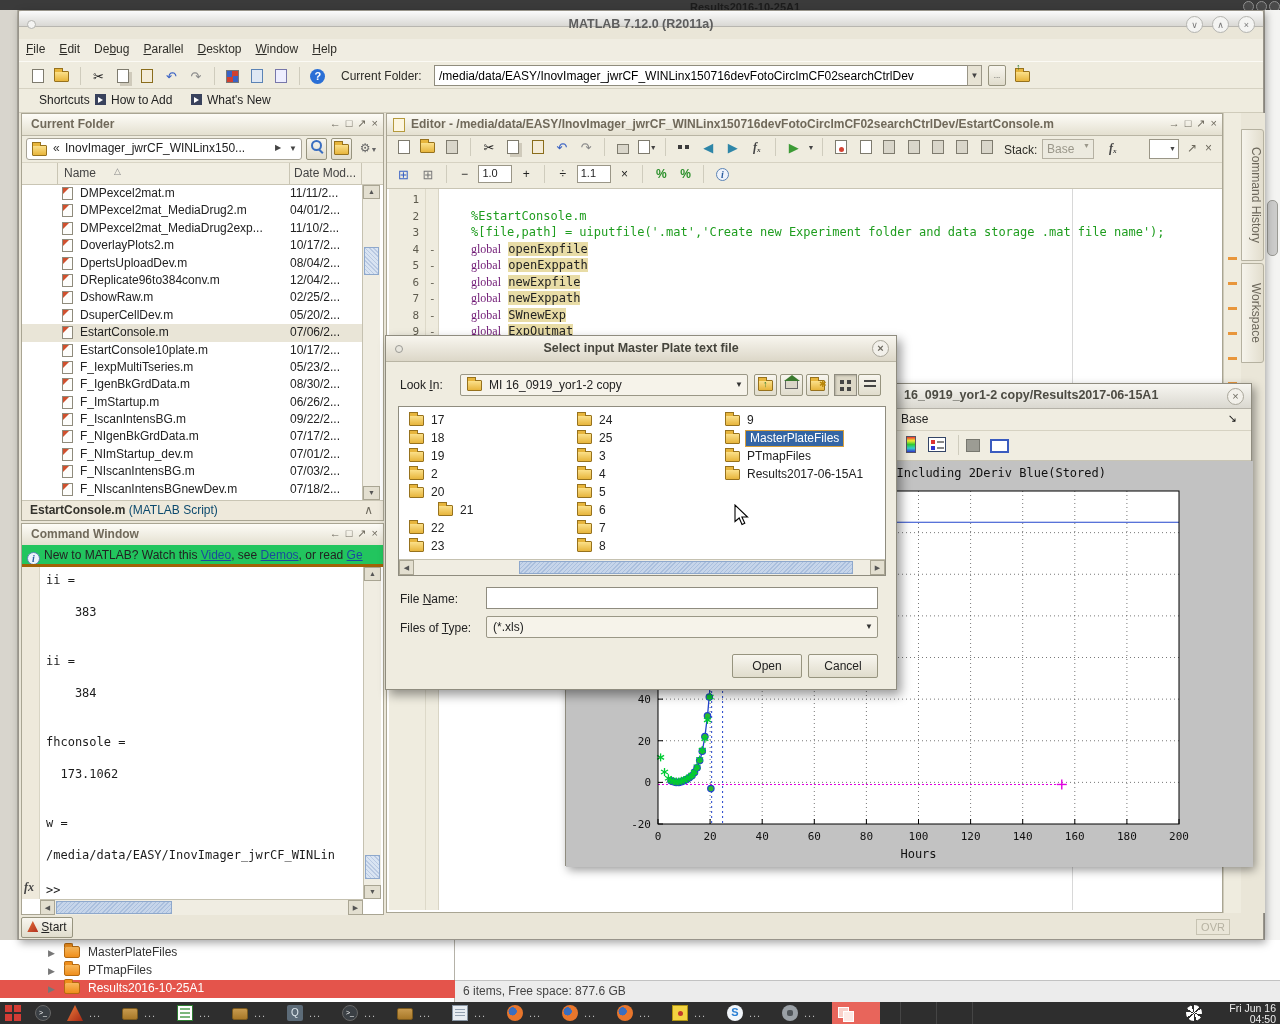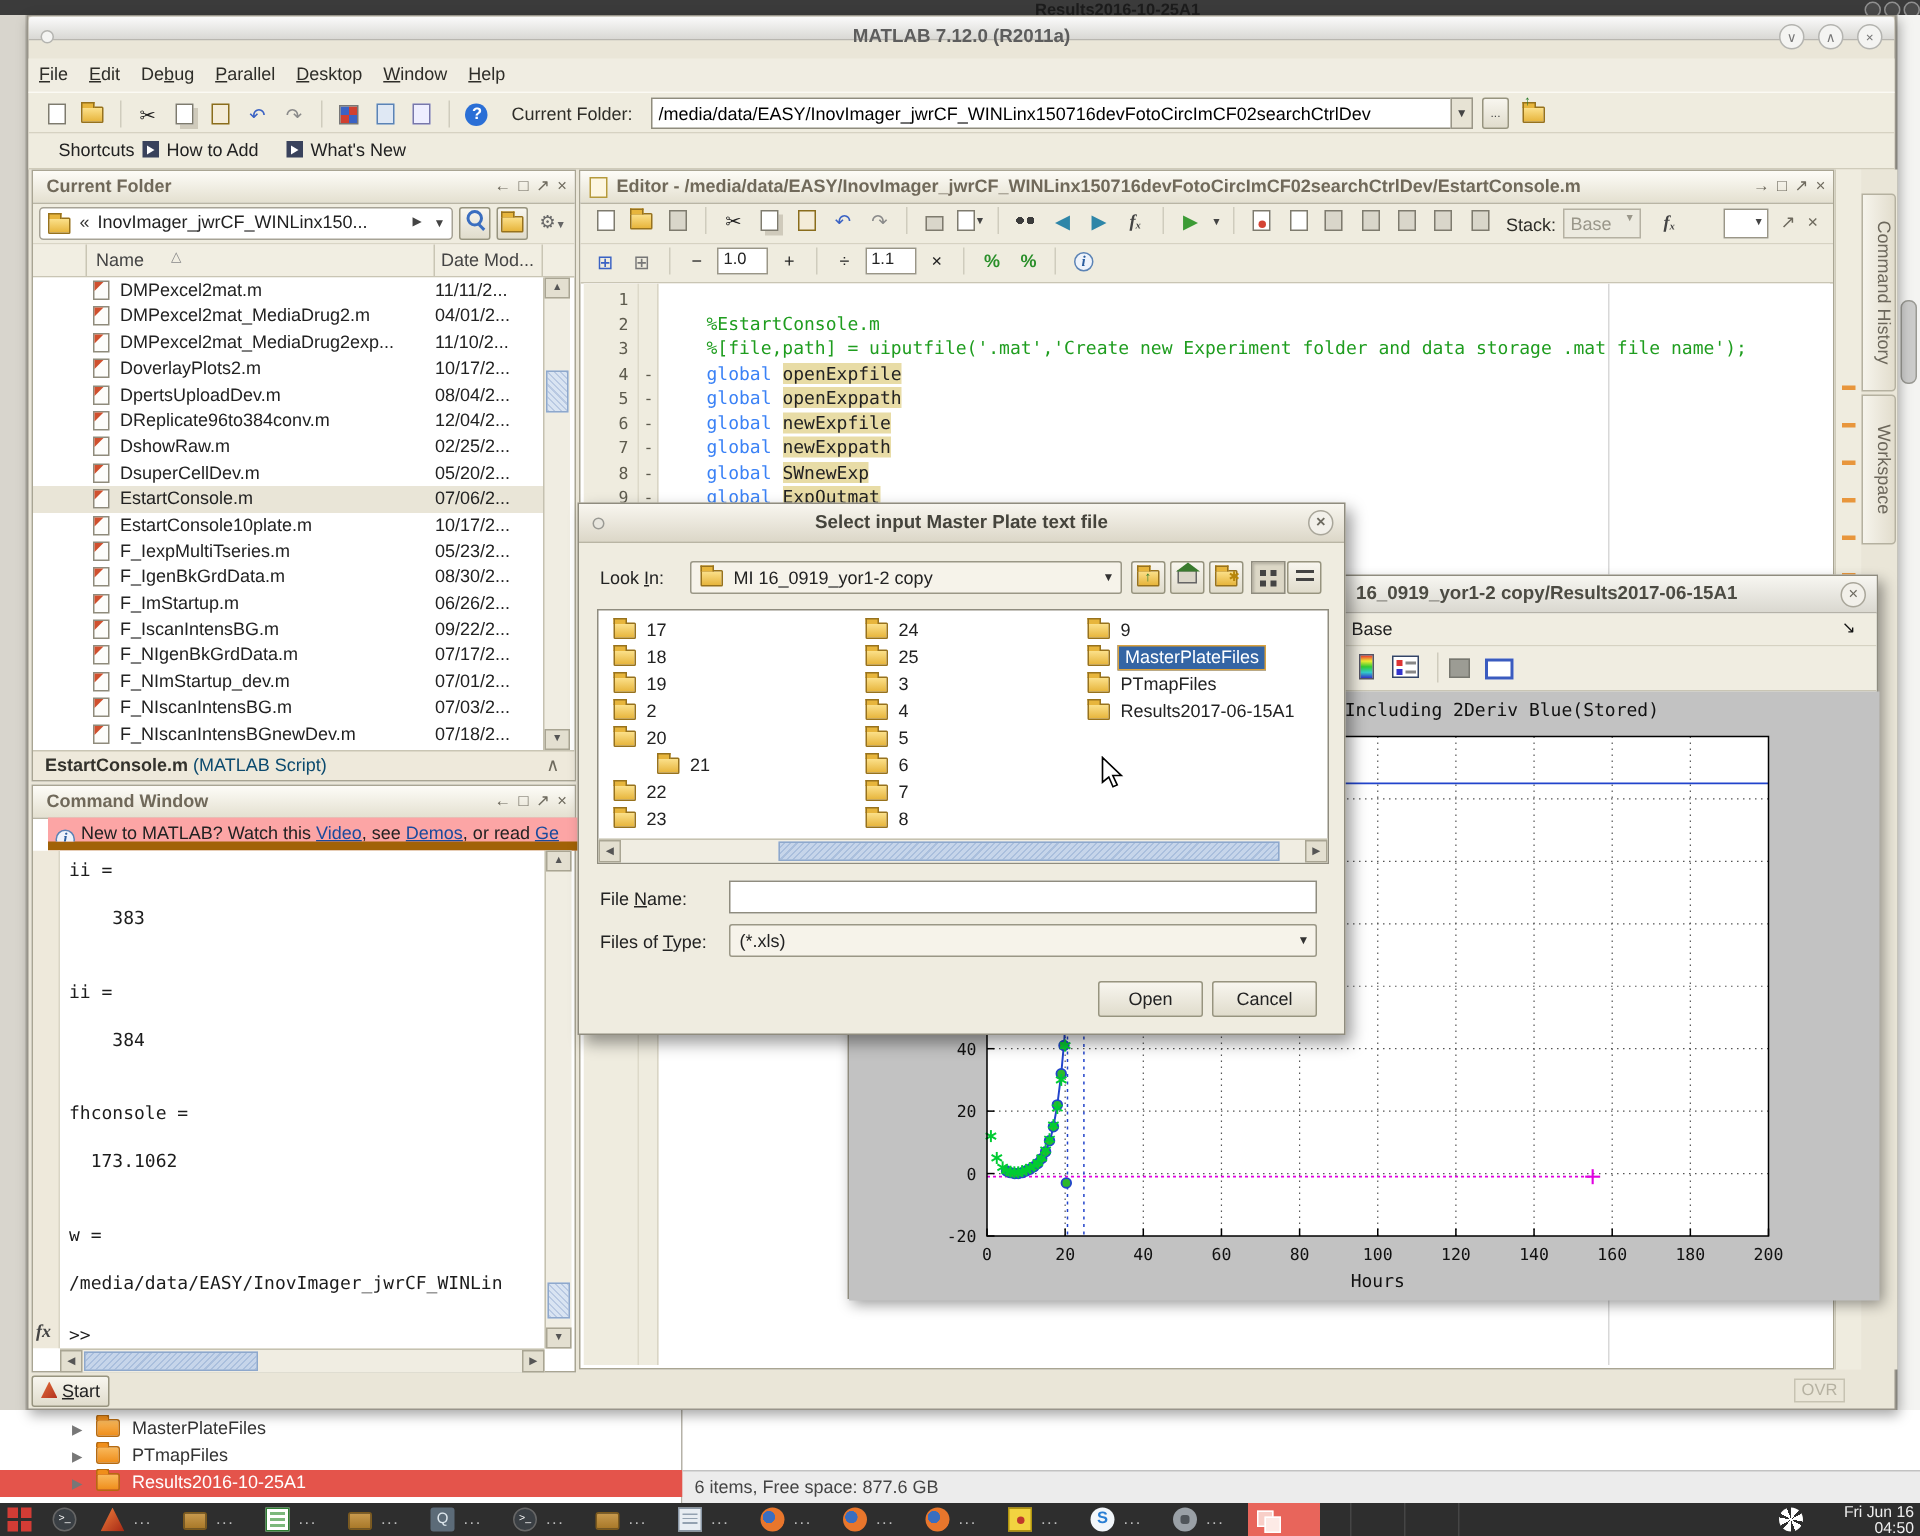--- a/index.html
+++ b/index.html
@@ -92,21 +92,21 @@
       background-image:repeating-linear-gradient(45deg,#b9c9e2 0 1px,transparent 1px 3px);}
   .hscroll{position:absolute;height:16px;background:#f0ede2;border-top:1px solid #c5c1b0;}
   .hscroll .lf,.hscroll .rt{position:absolute;top:0;width:15px;height:100%;background:#e3dfd0;border:1px solid #a9a593;font-size:7px;text-align:center;line-height:14px;color:#555;}
   .hscroll .rt{right:0;}
   .hthumb{position:absolute;top:1px;height:13px;background:#c6d5ea;border:1px solid #8ea8cc;
       background-image:repeating-linear-gradient(-45deg,#aabfdd 0 1px,transparent 1px 3px);}
   #cf-footer{position:absolute;left:0;bottom:0;width:100%;height:20px;background:#eee9db;border-top:1px solid #c9c5b4;line-height:19px;padding-left:8px;color:#33322c;}
   #cf-footer .typ{color:#0c4a6e;}
 
   
-  #cw-banner{position:absolute;left:0;top:21px;width:100%;height:22px;background:#fca5a5;border-bottom:6px solid #a16207;line-height:21px;white-space:nowrap;overflow:hidden;margin-left:10px;}
+  #cw-banner{position:absolute;left:0;top:21px;width:100%;height:22px;background:#22c55e;border-bottom:3px solid #a16207;line-height:21px;white-space:nowrap;overflow:hidden;}
   #cw-banner a{color:#1a4a9c;text-decoration:underline;}
   #cw-content{position:absolute;left:0;top:43px;width:341px;height:332px;background:#fff;overflow:hidden;}
   #cw-gutter{position:absolute;left:0;top:0;width:18px;height:100%;background:#eee9db;border-right:1px solid #d9d5c5;}
   #cw-pre{position:absolute;left:24px;top:5px;margin:0;font-family:"DejaVu Sans Mono",monospace;font-size:12px;line-height:16.2px;color:#1c1c1c;}
   #cw-fx{position:absolute;left:2px;bottom:4px;font-family:"Liberation Serif",serif;font-style:italic;font-weight:bold;color:#444;font-size:12px;}
   #cw-prompt{position:absolute;left:24px;bottom:2px;font-family:"DejaVu Sans Mono",monospace;font-size:12px;color:#1c1c1c;}
   #start-row{position:absolute;left:2px;top:906px;width:363px;height:22px;}
   #start-btn{position:absolute;left:0;top:0;width:52px;height:21px;line-height:19px;text-align:center;color:#222;}
   .mlogo{display:inline-block;width:11px;height:11px;background:linear-gradient(135deg,#e4703a,#b3321f);
          clip-path:polygon(50% 0,100% 100%,0 100%);vertical-align:-1px;margin-right:3px;}
@@ -117,21 +117,21 @@
   .numfield{display:inline-block;width:34px;height:18px;background:#fff;border:1px solid #9a9687;font-size:11px;padding:1px 3px;vertical-align:middle;}
   #ed-code{position:absolute;left:2px;top:75px;right:2px;bottom:2px;background:#fff;overflow:hidden;}
   #ed-gutter{position:absolute;left:0;top:0;width:50px;height:100%;background:#efecdf;border-right:1px solid #d9d5c5;}
   #ed-gutter-line{position:absolute;left:36px;top:0;width:1px;height:100%;background:#ddd9c9;}
   #ed-margin{position:absolute;left:683px;top:0;width:1px;height:100%;background:#d8d8d8;}
   .ed-line{position:relative;height:16.5px;font-family:"DejaVu Sans Mono",monospace;font-size:12px;white-space:pre;}
   .ed-num{position:absolute;left:0;width:30px;text-align:right;color:#5e5b4e;font-size:11px;top:1px;}
   .ed-dash{position:absolute;left:40px;color:#5e5b4e;font-size:11px;top:1px;}
   .ed-codecell{position:absolute;left:82px;top:0;}
   .tk-comment{color:#1f9d1f;}
-  .tk-keyword{color:#3b82f6;}
+  .tk-keyword{color:#701a75;font-family:Liberation Serif, serif;}
   .tk-hivar{background:#e8dca6;}
   #ed-indic{position:absolute;background:#efecdf;border-left:1px solid #cfcbba;}
   .idash{position:absolute;left:4px;width:9px;height:3px;background:#e8963c;}
   .vtab{position:absolute;left:0;width:23px;background:linear-gradient(90deg,#f6f4ec,#e2ddcd);border:1px solid #b5b1a0;
         writing-mode:vertical-rl;text-align:center;color:#6c675b;font-size:12px;border-radius:0 3px 3px 0;}
   #ovr{position:absolute;left:1177px;top:908px;width:34px;height:16px;border:1px solid #c7c3b2;color:#b6b2a2;text-align:center;line-height:14px;font-size:11px;}
 
   
   #dialog{left:385px;top:335px;width:512px;height:355px;background:#efece0;border:1px solid #8f8c7f;
           box-shadow:4px 5px 10px rgba(0,0,0,.4);z-index:40;}
@@ -153,21 +153,21 @@
   .tbbox{position:absolute;width:23px;height:22px;text-align:center;line-height:20px;}
   .tbbox.pressed{background:#dcd7c6;border:1px solid #8f8c7f;box-shadow:inset 1px 1px 2px rgba(0,0,0,.2);}
   .home{display:inline-block;width:13px;height:9px;background:#dad6c8;border:1px solid #666;position:relative;margin-top:5px;}
   .home:before{content:"";position:absolute;left:-2px;top:-6px;border-left:8px solid transparent;border-right:8px solid transparent;border-bottom:6px solid #3a7a2e;}
   .gridic{display:inline-block;width:11px;height:11px;margin-top:5px;
      background:linear-gradient(#444,#444) left top,linear-gradient(#444,#444) right top,linear-gradient(#444,#444) left bottom,linear-gradient(#444,#444) right bottom;
      background-size:4px 4px;background-repeat:no-repeat;}
   .listic{display:inline-block;width:12px;height:10px;margin-top:5px;background:repeating-linear-gradient(#444 0 2px,transparent 2px 5px);}
 
   
-  #figwin{left:565px;top:383px;width:687px;height:483px;background:#ffffff;border:1px solid #8f8c7f;
+  #figwin{left:565px;top:383px;width:687px;height:483px;background:#701a75;border:1px solid #8f8c7f;
           box-shadow:3px 4px 9px rgba(0,0,0,.4);z-index:30;}
   #fig-title{position:absolute;left:0;top:0;width:100%;height:25px;background:linear-gradient(#f7f6f1,#dad8d0);border-bottom:1px solid #b5b2a8;}
   #fig-title .t{position:absolute;left:338px;top:4px;font-weight:bold;color:#4c4b43;font-size:12.5px;white-space:nowrap;}
   #fig-menurow{position:absolute;left:0;top:25px;width:100%;height:22px;background:#f0ede1;border-bottom:1px solid #d6d2c2;}
   #fig-toolbar{position:absolute;left:0;top:47px;width:100%;height:30px;background:#f0ede1;border-bottom:1px solid #c9c5b4;}
   .cbar{display:inline-block;width:10px;height:17px;background:linear-gradient(#e33,#ee3,#3c3,#3cc,#33c);border:1px solid #556;}
   .legic{display:inline-block;width:18px;height:15px;background:#fff;border:1px solid #346;position:relative;}
   .legic:before{content:"";position:absolute;left:2px;top:2px;width:4px;height:4px;background:#d33;box-shadow:0 6px 0 #33c;}
   .legic:after{content:"";position:absolute;left:8px;top:3px;width:7px;height:2px;background:#888;box-shadow:0 6px 0 #888;}
   #fig-plot{position:absolute;left:0;top:77px;width:687px;height:406px;background:#c2c2c2;}

